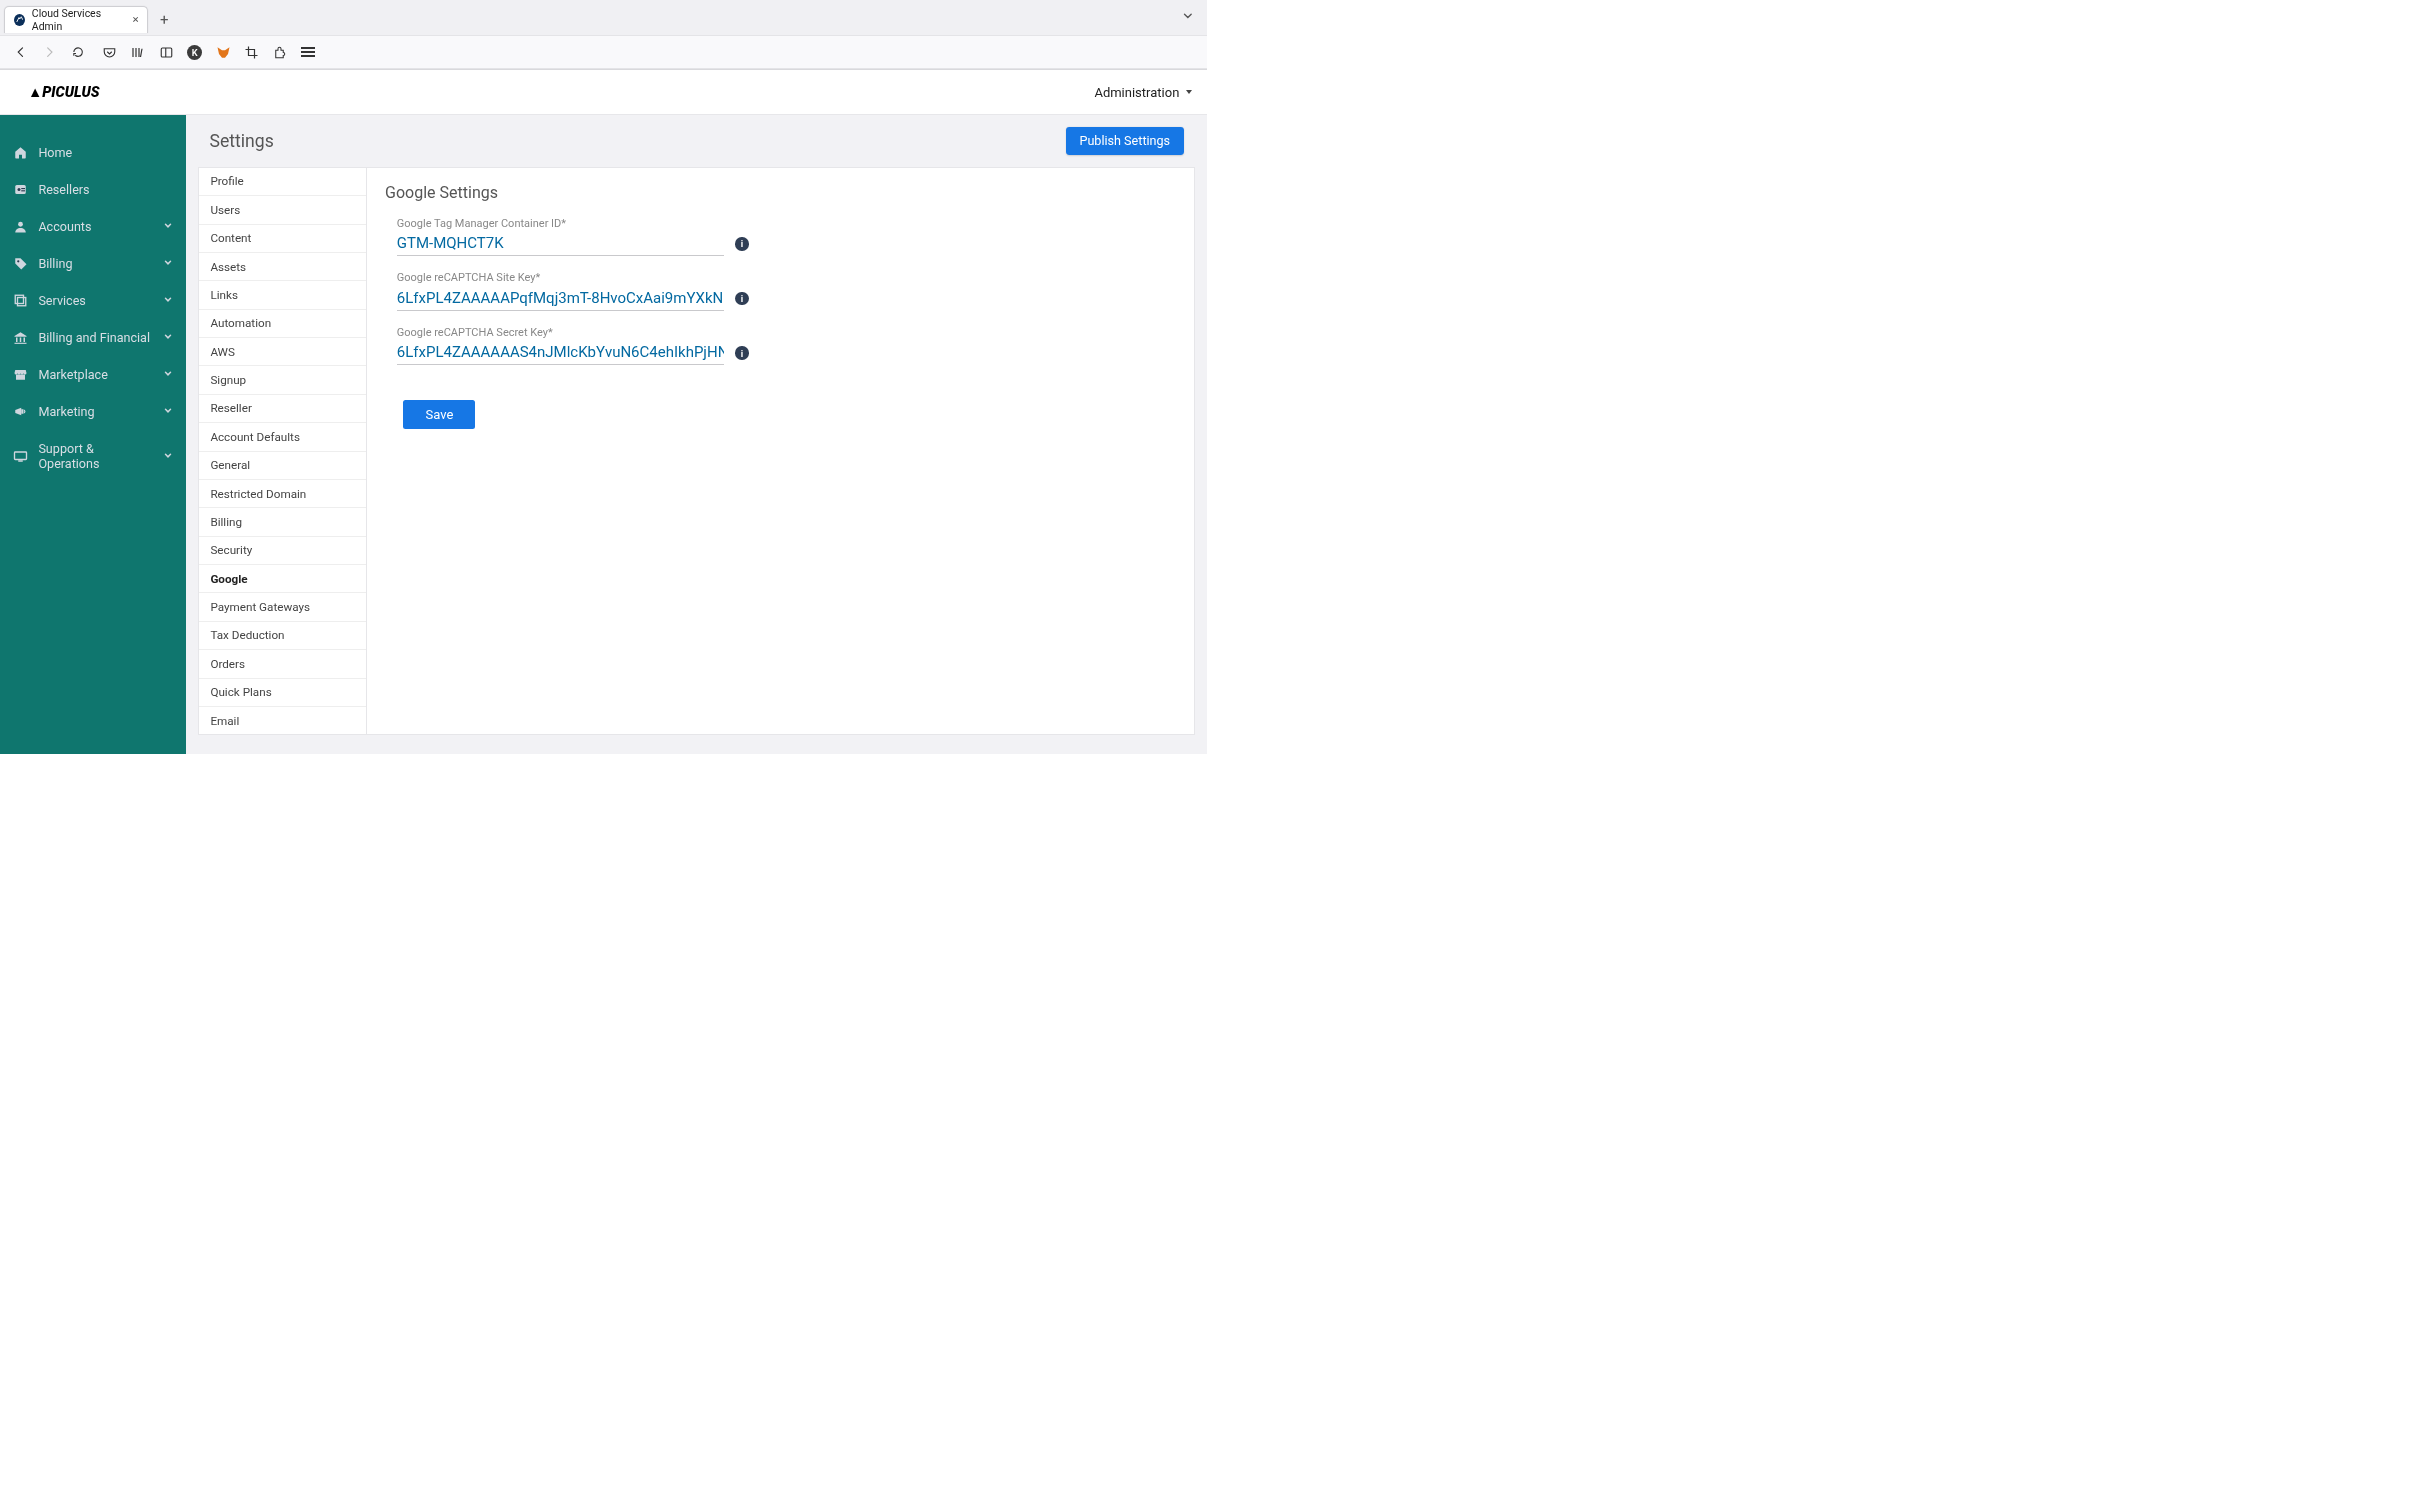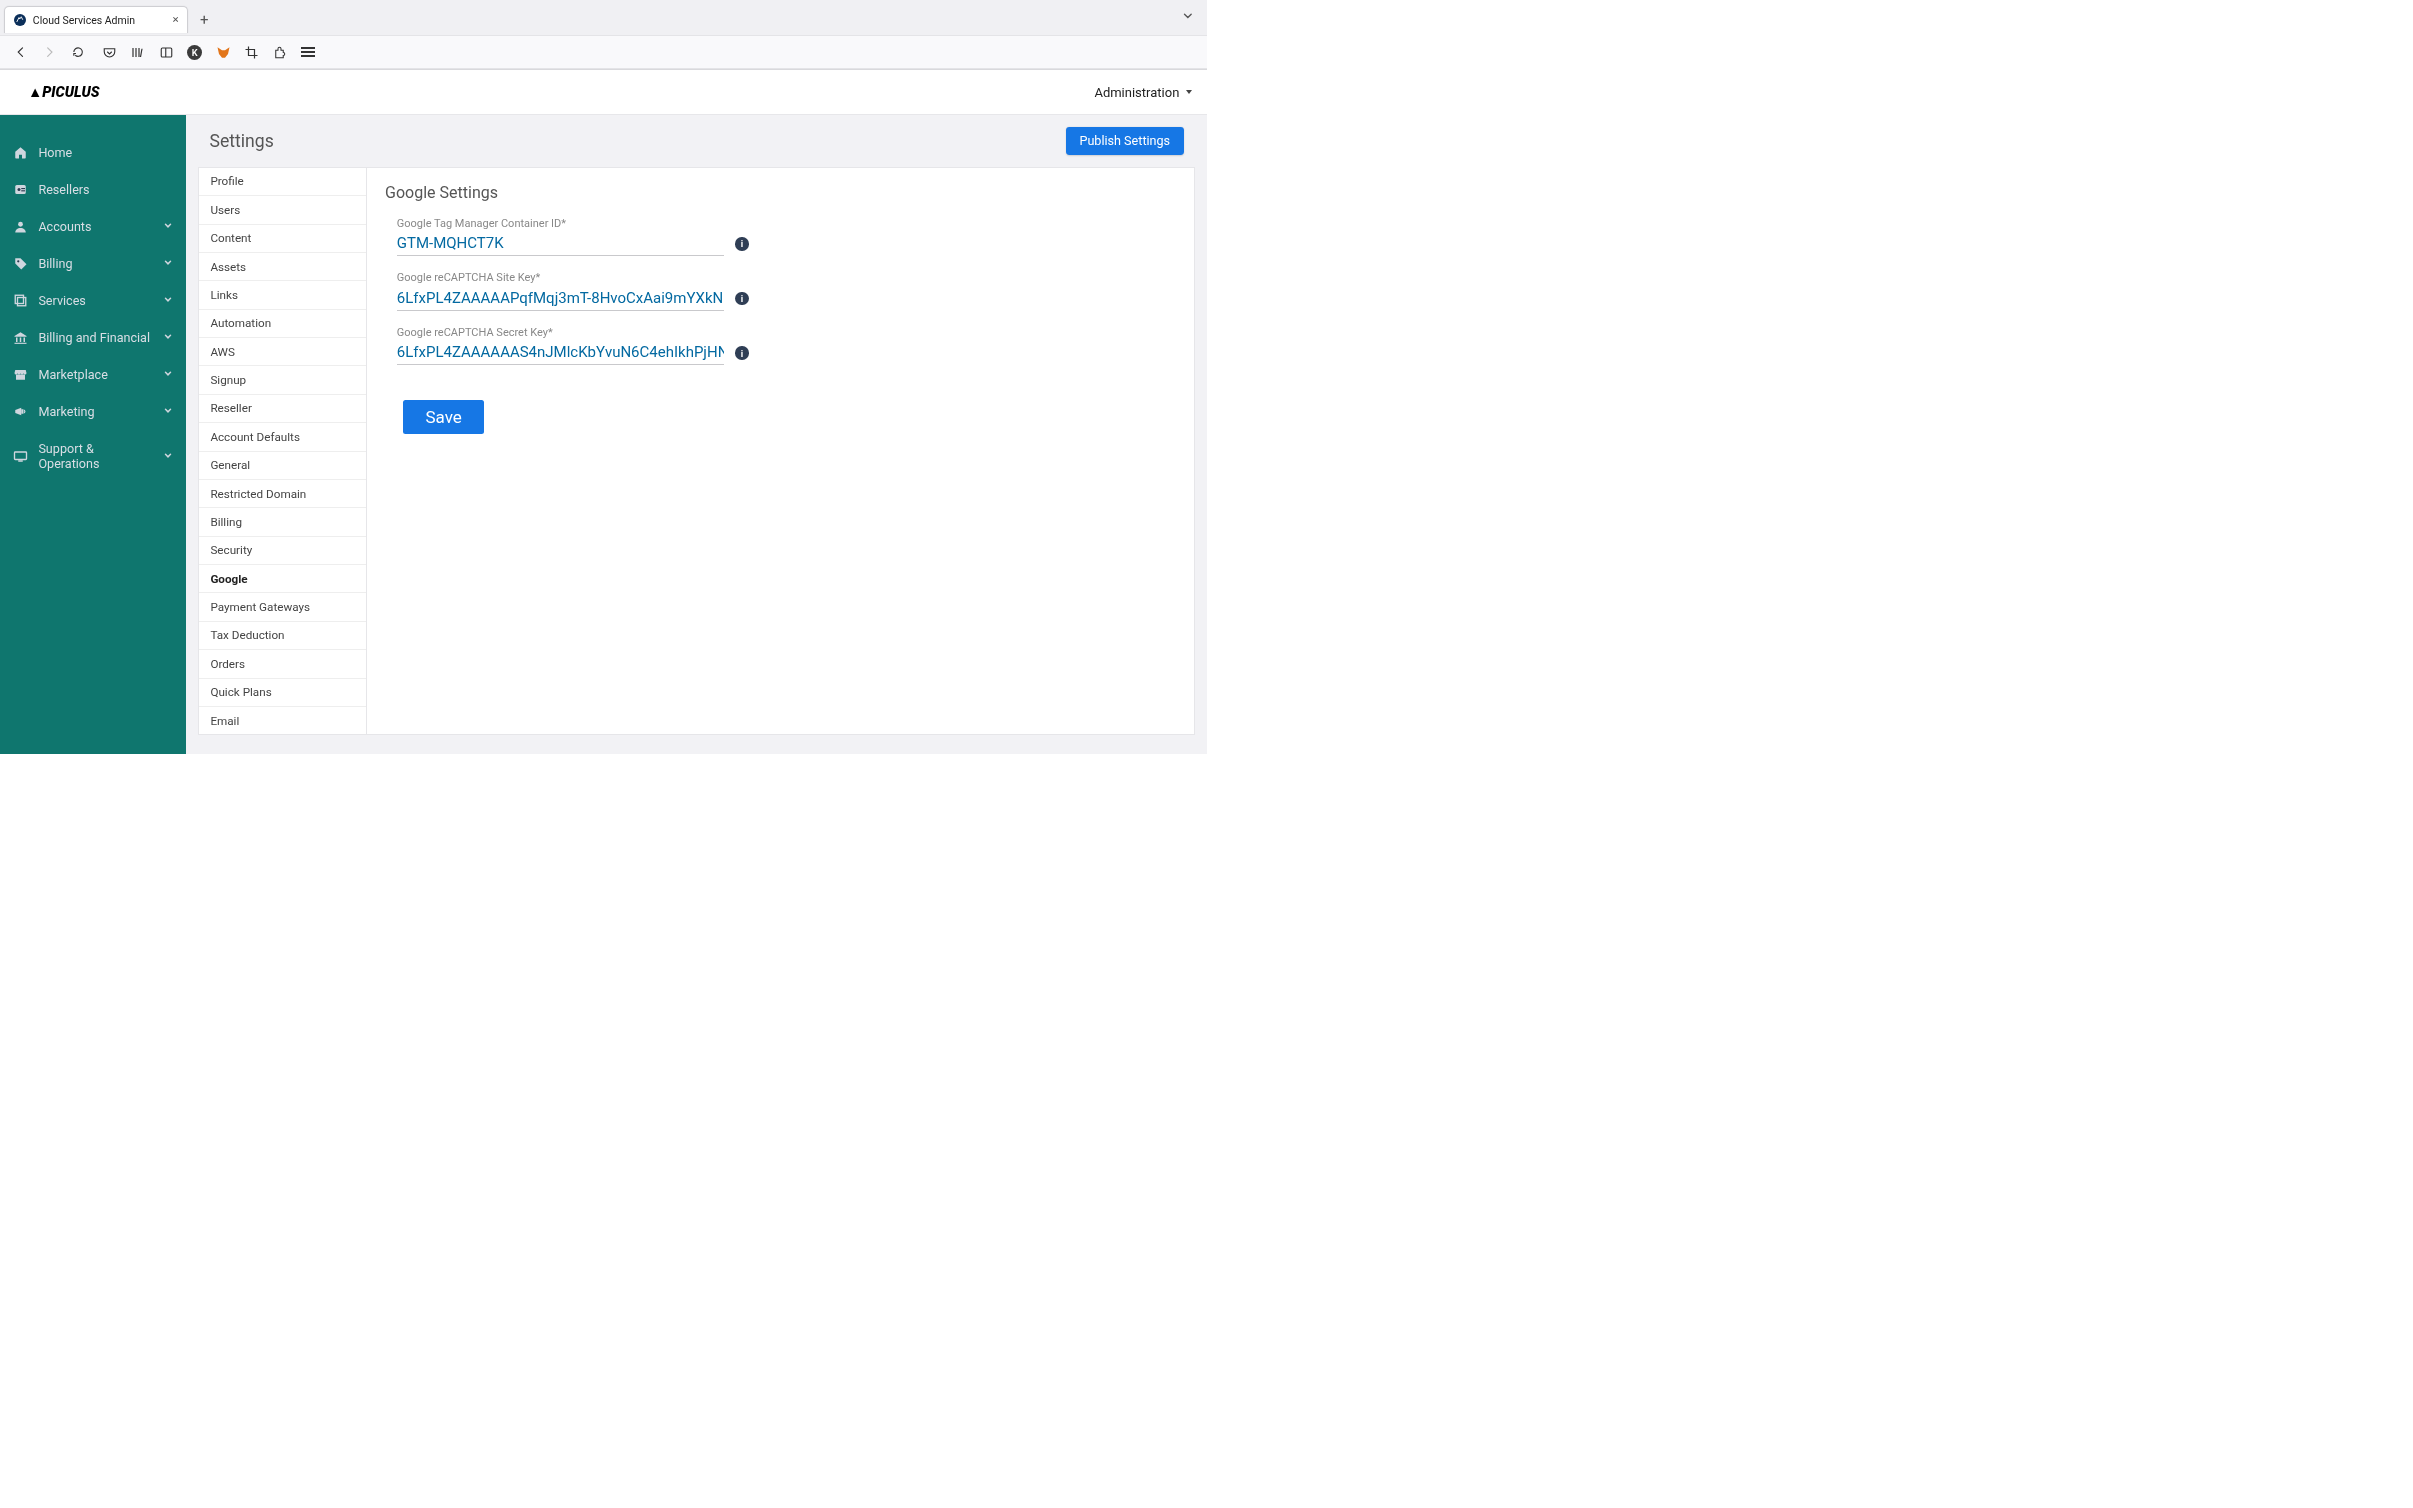--- a/index.html
+++ b/index.html
@@ -1,21 +1,21 @@
 <!DOCTYPE html>
 <html style="font-size:13.4px"><head>
 <meta charset="utf-8">
 <style>
   * { margin:0; padding:0; box-sizing:border-box; font-family:-apple-system,BlinkMacSystemFont,"Segoe UI",Roboto,Arial,sans-serif; }
   body { width:1207px; height:754px; background:#fff; overflow:hidden; }
 
   
   .browser-chrome { width:100%; background:#f0f0f3; border-bottom:0.8px solid #d9d9dc; }
   .tab-strip { display:flex; align-items:center; height:35px; padding:4.2px 4.2px 0 4.2px; gap:5px; position:relative; }
-  .tab { display:flex; align-items:center; gap:6.7px; background:#fff; border:0.8px solid #cfcfd3; border-bottom:none; border-radius:5px 5px 0 0; padding:5.9px 8.4px; width:184px; height:27px; font-size:10.5px; color:#222; box-shadow:0 0 1.7px rgba(0,0,0,.08); }
+  .tab { display:flex; align-items:center; gap:6.7px; background:#fff; border:0.8px solid #cfcfd3; border-bottom:none; border-radius:5px 5px 0 0; padding:5.9px 8.4px; width:144px; height:27px; font-size:10.5px; color:#222; box-shadow:0 0 1.7px rgba(0,0,0,.08); }
   .tab .favicon { width:12.6px; height:12.6px; border-radius:50%; background:#0b2f5a; display:flex; align-items:center; justify-content:center; }
   .tab .favicon svg { width:7.5px; height:7.5px; }
   .tab .close { margin-left:auto; color:#555; font-size:11.7px; line-height:1; }
   .newtab { width:22px; height:22px; display:flex; align-items:center; justify-content:center; color:#555; font-size:15px; border-radius:3.4px; }
   .tabstrip-caret { position:absolute; right:13.4px; top:10px; color:#555; }
 
   .addr-row { display:flex; align-items:center; height:34px; background:#f9f9fb; border-top:0.8px solid #e4e4e7; border-bottom:0.8px solid #e4e4e7; padding:0 8.4px; gap:3.4px; }
   .nav-btn { width:25px; height:25px; display:flex; align-items:center; justify-content:center; color:#444; border-radius:3.4px; }
   .nav-btn.disabled { color:#bbb; }
   .addr-bar { flex:1; margin:0 8.4px 0 25px; height:25px; background:#f1f1f3; border:0.8px solid #e5e5e8; border-radius:4.2px; display:flex; align-items:center; padding:0 8.4px; gap:8.4px; }
@@ -55,21 +55,21 @@
   .settings-nav .snav.active { font-weight:700; color:#222; }
   .settings-nav .snav:last-child { border-bottom:none; }
 
   .settings-main { flex:1; background:#fff; border:0.8px solid #e6e6e9; border-left:none; padding:15px 18.4px; }
   .gs-title { font-size:16px; color:#555; margin-bottom:15px; font-weight:400; }
   .field { margin:0 0 15px 11.7px; max-width:352px; }
   .field-label { font-size:11px; color:#888; margin-bottom:1.7px; }
   .field-row { display:flex; align-items:center; gap:11.7px; }
   .field-input { flex:1; border:none; border-bottom:0.8px solid #c9c9cc; padding:2.5px 0 3.4px 0; font-size:15px; color:#0369a1; outline:none; background:transparent; width:100%; }
   .info-ic { width:13.4px; height:13.4px; border-radius:50%; background:#2f3e55; color:#fff; font-size:9.2px; font-weight:700; display:flex; align-items:center; justify-content:center; flex-shrink:0; }
-  .save-btn { margin:20px 0 0 18.4px; background:#1677e5; color:#fff; border:none; border-radius:2.5px; padding:6.7px 22px; font-size:17px; cursor:pointer; }
+  .save-btn { margin:20px 0 0 18.4px; background:#1677e5; color:#fff; border:none; border-radius:2.5px; padding:6.7px 22px; font-size:13px; cursor:pointer; }
 
 </style>
 </head>
 <body>
 
 <div class="browser-chrome">
   <div class="tab-strip">
     <div class="tab">
       <span class="favicon">
         <svg viewBox="0 0 10 10">

